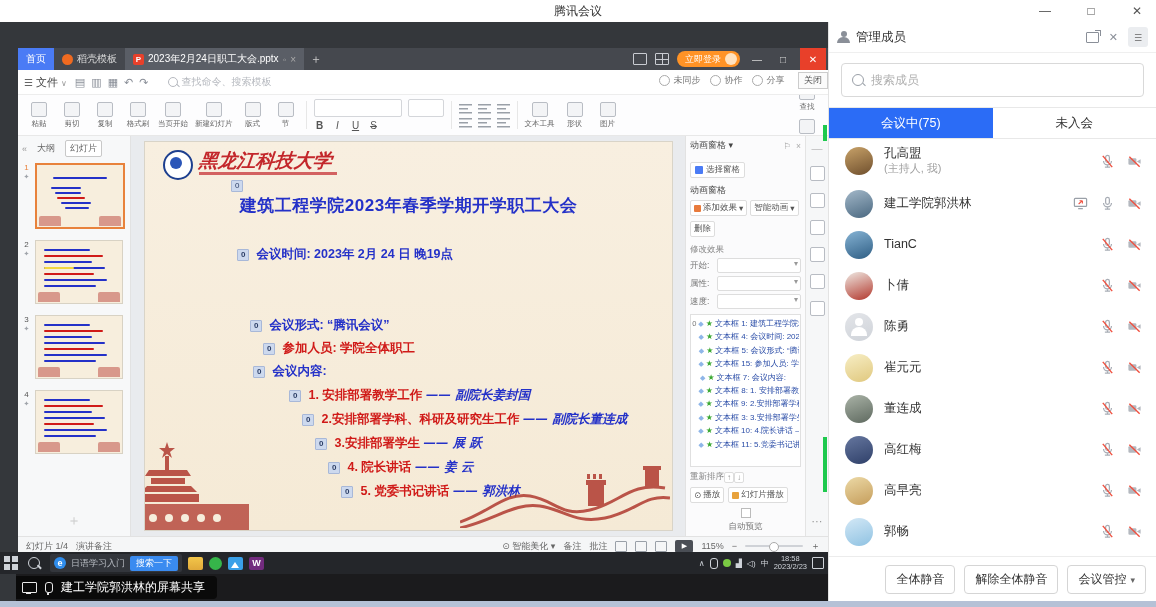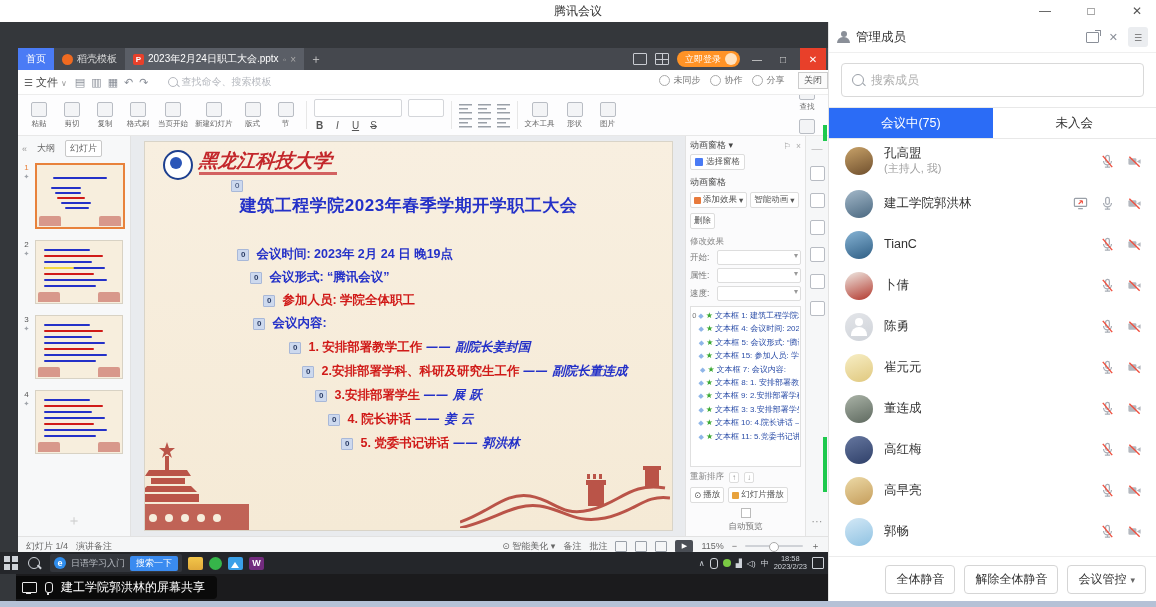--- a/index.html
+++ b/index.html
@@ -94,41 +94,41 @@
   .slide-title{font-size:17px;font-weight:bold;color:#2431c8;letter-spacing:.5px;}
   .slide-lines{margin-top:26px;}
   .slide-line{font-size:12.5px;font-weight:bold;line-height:23px;white-space:nowrap;}
   .slide-line .zero-badge{margin-right:7px;}
   .c-blue{color:#2431c8;} .c-red{color:#d01a18;}
   .c-blue.script{font-family:"DejaVu Serif","Liberation Serif",serif;font-style:italic;}
   .dec-left{position:absolute;left:-6px;bottom:-4px;opacity:.85;}
   .dec-right{position:absolute;right:2px;bottom:2px;opacity:.85;}
   
   .anim-pane{width:120px;background:#fbfbfc;border-left:1px solid #e2e2e2;font-size:8.5px;color:#555;display:flex;flex-direction:column;padding:3px 4px;box-sizing:border-box;}
-  .ap-head{display:flex;align-items:center;justify-content:space-between;margin-bottom:2px;}
+  .ap-head{display:flex;align-items:center;justify-content:space-between;margin-bottom:10px;}
   .ap-title{font-size:9px;color:#444;}
   .ap-head-ics{display:flex;gap:5px;color:#999;}
   .ap-btn{border:1px solid #ddd;border-radius:2px;background:#fff;padding:1px 4px;display:inline-flex;align-items:center;gap:3px;margin-bottom:4px;width:fit-content;}
   .ap-ic{width:8px;height:8px;background:#4a7bf5;display:inline-block;border-radius:1px;}
   .ap-section{font-size:9px;color:#444;margin:2px 0 3px 0;}
   .ap-fxrow{display:flex;gap:3px;margin-bottom:5px;}
   .ap-fx{border:1px solid #ddd;border-radius:2px;background:#fff;padding:1px 3px;white-space:nowrap;display:flex;align-items:center;gap:2px;}
   .fx-pencil{width:7px;height:7px;background:#e87a3c;border-radius:1px;display:inline-block;}
   .ap-label{color:#888;margin:2px 0;}
   .ap-field{display:flex;align-items:center;gap:3px;margin-bottom:3px;}
   .ap-field .fl{width:24px;color:#777;}
   .ap-select{flex:1;height:13px;border:1px solid #ddd;border-radius:2px;background:#fff;position:relative;}
   .ap-select::after{content:"▾";position:absolute;right:2px;top:0px;color:#999;font-size:8px;}
   .ap-list{flex:1;border:1px solid #e0e0e0;background:#fff;margin-top:2px;padding:2px 1px;overflow:hidden;}
   .ap-item{display:flex;align-items:center;gap:2px;line-height:13.4px;white-space:nowrap;color:#333;}
   .ap-item .pre{width:6px;color:#777;font-size:7.5px;text-align:right;}
   .gl-drop::before{content:"◆";color:#8fb6e8;font-size:7px;}
   .gl-star::before{content:"★";color:#3aa832;font-size:8px;}
   .ap-item .txt{overflow:hidden;text-overflow:clip;font-size:8px;color:#2c4ea8;}
-  .ap-reorder{display:flex;align-items:center;gap:5px;margin-top:4px;color:#888;}
+  .ap-reorder{display:flex;align-items:center;margin-top:4px;color:#888;}
   .ap-updown{border:1px solid #ddd;border-radius:2px;background:#fff;padding:0 2px;color:#999;font-size:8px;}
   .ap-playrow{display:flex;gap:4px;margin-top:4px;}
   .ap-check{display:flex;align-items:center;gap:3px;margin-top:5px;color:#777;flex-direction:column;}
   .checkbox{width:8px;height:8px;border:1px solid #bbb;background:#fff;display:inline-block;}
   
   .right-strip{width:22px;background:#f6f7f8;border-left:1px solid #e4e4e4;display:flex;flex-direction:column;align-items:center;padding-top:6px;gap:12px;color:#8a8f98;font-size:11px;}
   .rs-ic{width:13px;height:13px;border:1px solid #b8bcc3;border-radius:2px;background:#fff;}
   .gl-dots::before{content:"⋯";color:#999;}
   
   .wps-status{height:18px;background:#f5f6f7;border-top:1px solid #e2e2e2;display:flex;align-items:center;padding:0 8px;font-size:9px;color:#666;gap:8px;}
@@ -471,21 +471,21 @@
                 <div class="logo-text">黑龙江科技大学</div>
                 <div class="logo-sub"></div>
               </span>
             </div>
             <div class="slide-title-row">
               <span class="zero-badge">0</span>
               <div class="slide-title">建筑工程学院2023年春季学期开学职工大会</div>
             </div>
             <div class="slide-lines" id="slide-lines">
                 <div class="slide-line" style="margin-left: 92px;"><span class="zero-badge">0</span><span class="c-blue">会议时间: 2023年 2月 24 日 晚19点</span></div>
-                <div class="slide-line" style="margin-left: 105px;"><span class="zero-badge">0</span><span class="c-blue">会议形式: “腾讯会议”</span></div>
+                <div class="slide-line" style="margin-left: 105px; margin-top: 48px;"><span class="zero-badge">0</span><span class="c-blue">会议形式: “腾讯会议”</span></div>
                 <div class="slide-line" style="margin-left: 118px;"><span class="zero-badge">0</span><span class="c-red">参加人员: 学院全体职工</span></div>
                 <div class="slide-line" style="margin-left: 108px;"><span class="zero-badge">0</span><span class="c-blue">会议内容:</span></div>
                 <div class="slide-line" style="margin-left: 144px;"><span class="zero-badge">0</span><span class="c-red">1. 安排部署教学工作 </span><span class="c-blue script">—— 副院长姜封国</span></div>
                 <div class="slide-line" style="margin-left: 157px;"><span class="zero-badge">0</span><span class="c-red">2.安排部署学科、科研及研究生工作 </span><span class="c-blue script">—— 副院长董连成</span></div>
                 <div class="slide-line" style="margin-left: 170px;"><span class="zero-badge">0</span><span class="c-red">3.安排部署学生 </span><span class="c-blue script">—— 展 跃</span></div>
                 <div class="slide-line" style="margin-left: 183px;"><span class="zero-badge">0</span><span class="c-red">4. 院长讲话 </span><span class="c-blue script">—— 姜 云</span></div>
                 <div class="slide-line" style="margin-left: 196px;"><span class="zero-badge">0</span><span class="c-red">5. 党委书记讲话 </span><span class="c-blue script">—— 郭洪林</span></div>
               </div>
 
             <svg class="dec-left" width="150" height="92" viewBox="0 0 150 92">

